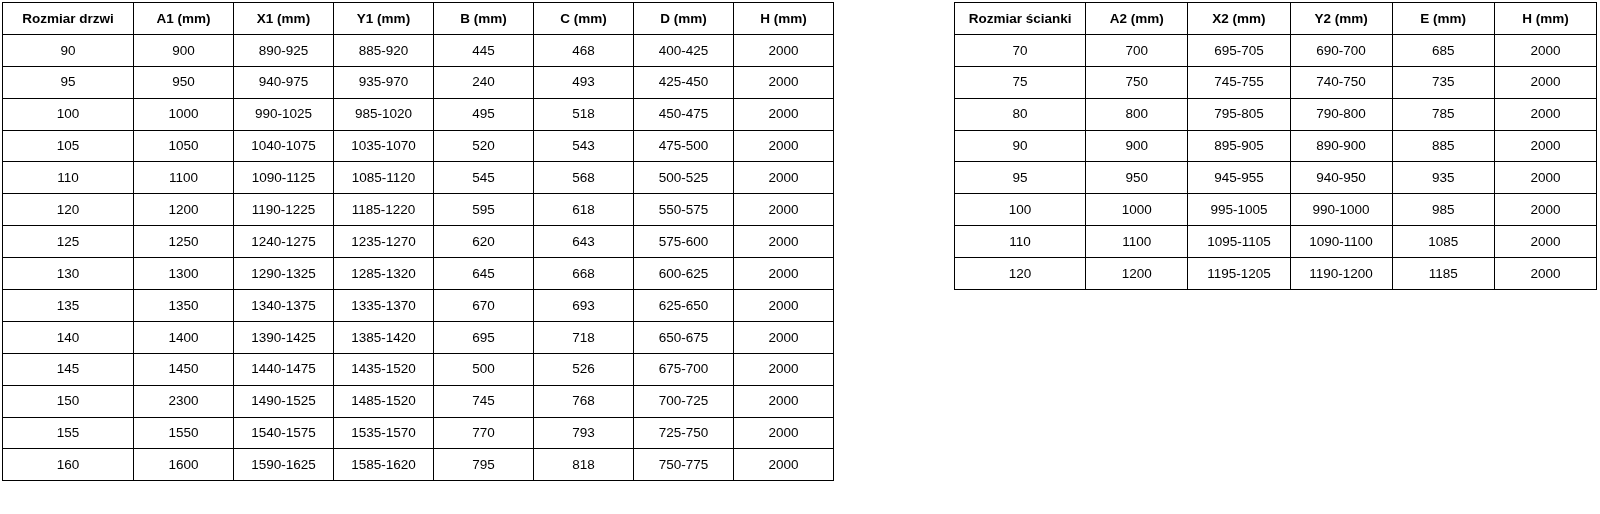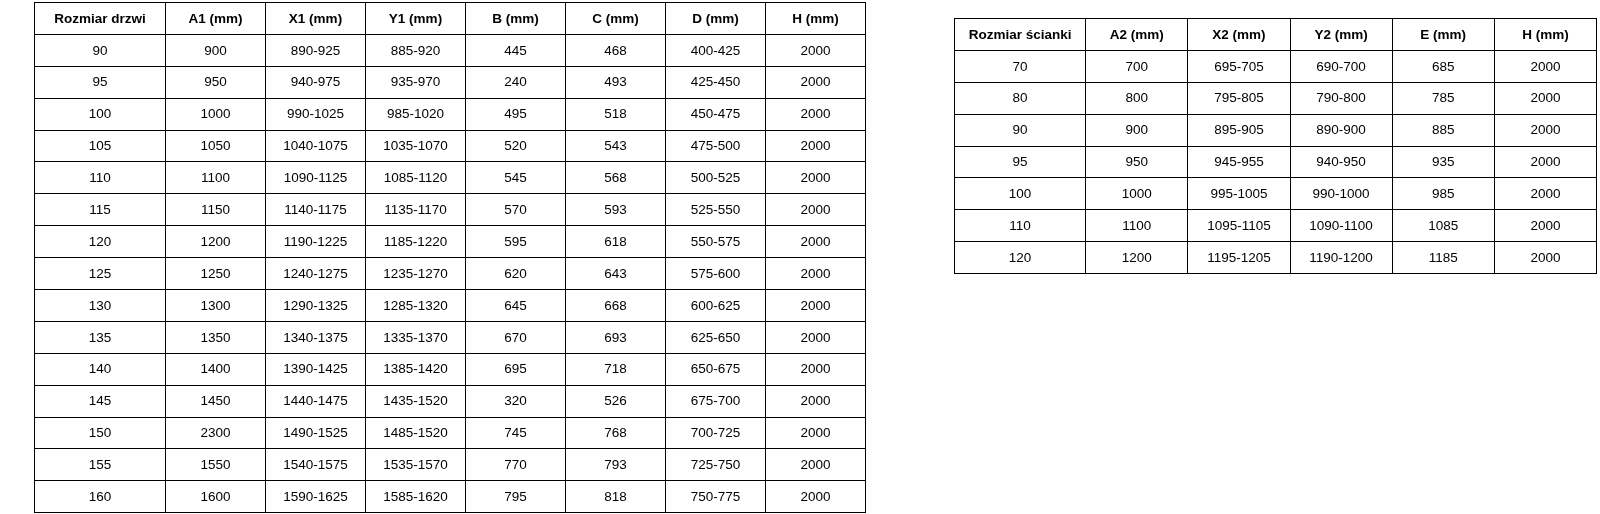--- a/index.html
+++ b/index.html
@@ -14,22 +14,22 @@
     font-family: "Liberation Sans", sans-serif;
     color: #000000;
   }
   table.tbl {
     position: absolute;
     top: 2px;
     border-collapse: collapse;
     table-layout: fixed;
     background: #ffffff;
   }
-  table.tbl-left  { left: 2px;   width: 831px; margin-left: 32px; }
-  table.tbl-right { left: 954px; width: 643px; margin-top: 16px; }
+  table.tbl-left  { left: 2px;   width: 831px; }
+  table.tbl-right { left: 954px; width: 643px; }
   .tbl col { width: 100px; }
   .tbl-right col { width: 102px; }
   .tbl col:first-child { width: 131px; }
   .tbl th, .tbl td {
     border: 1px solid #000000;
     text-align: center;
     vertical-align: middle;
     padding: 0 2px;
     height: 30.9px;
     font-size: 13.5px;
@@ -110,30 +110,20 @@
         <td>110</td>
         <td>1100</td>
         <td>1090-1125</td>
         <td>1085-1120</td>
         <td>545</td>
         <td>568</td>
         <td>500-525</td>
         <td>2000</td>
       </tr>
       <tr>
-        <td>115</td>
-        <td>1150</td>
-        <td>1140-1175</td>
-        <td>1135-1170</td>
-        <td>570</td>
-        <td>593</td>
-        <td>525-550</td>
-        <td>2000</td>
-      </tr>
-      <tr>
         <td>120</td>
         <td>1200</td>
         <td>1190-1225</td>
         <td>1185-1220</td>
         <td>595</td>
         <td>618</td>
         <td>550-575</td>
         <td>2000</td>
       </tr>
       <tr>
@@ -174,21 +164,21 @@
         <td>695</td>
         <td>718</td>
         <td>650-675</td>
         <td>2000</td>
       </tr>
       <tr>
         <td>145</td>
         <td>1450</td>
         <td>1440-1475</td>
         <td>1435-1520</td>
-        <td>320</td>
+        <td>500</td>
         <td>526</td>
         <td>675-700</td>
         <td>2000</td>
       </tr>
       <tr>
         <td>150</td>
         <td>2300</td>
         <td>1490-1525</td>
         <td>1485-1520</td>
         <td>745</td>
@@ -241,20 +231,28 @@
     <tbody>
       <tr>
         <td>70</td>
         <td>700</td>
         <td>695-705</td>
         <td>690-700</td>
         <td>685</td>
         <td>2000</td>
       </tr>
       <tr>
+        <td>75</td>
+        <td>750</td>
+        <td>745-755</td>
+        <td>740-750</td>
+        <td>735</td>
+        <td>2000</td>
+      </tr>
+      <tr>
         <td>80</td>
         <td>800</td>
         <td>795-805</td>
         <td>790-800</td>
         <td>785</td>
         <td>2000</td>
       </tr>
       <tr>
         <td>90</td>
         <td>900</td>

